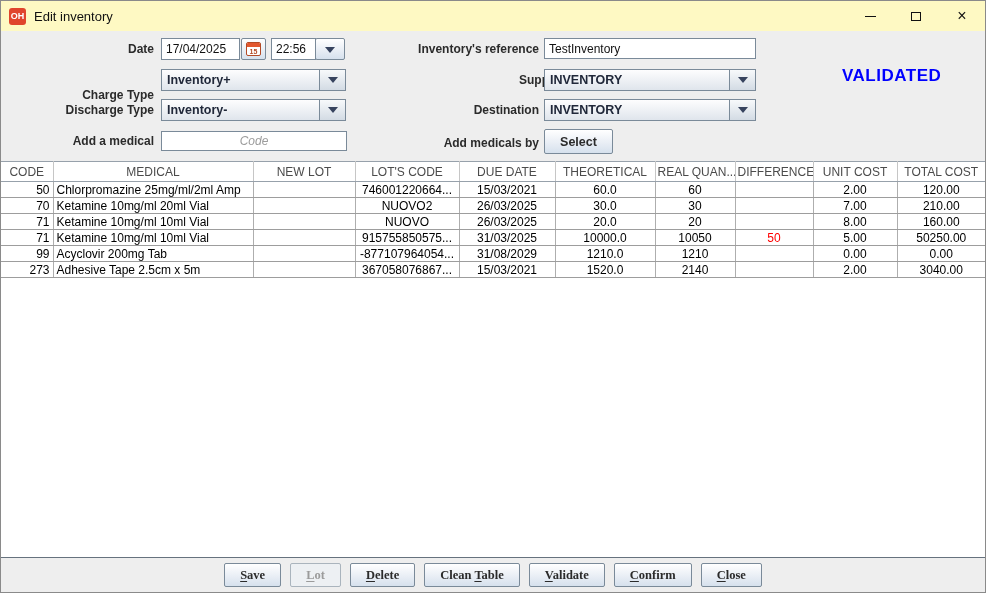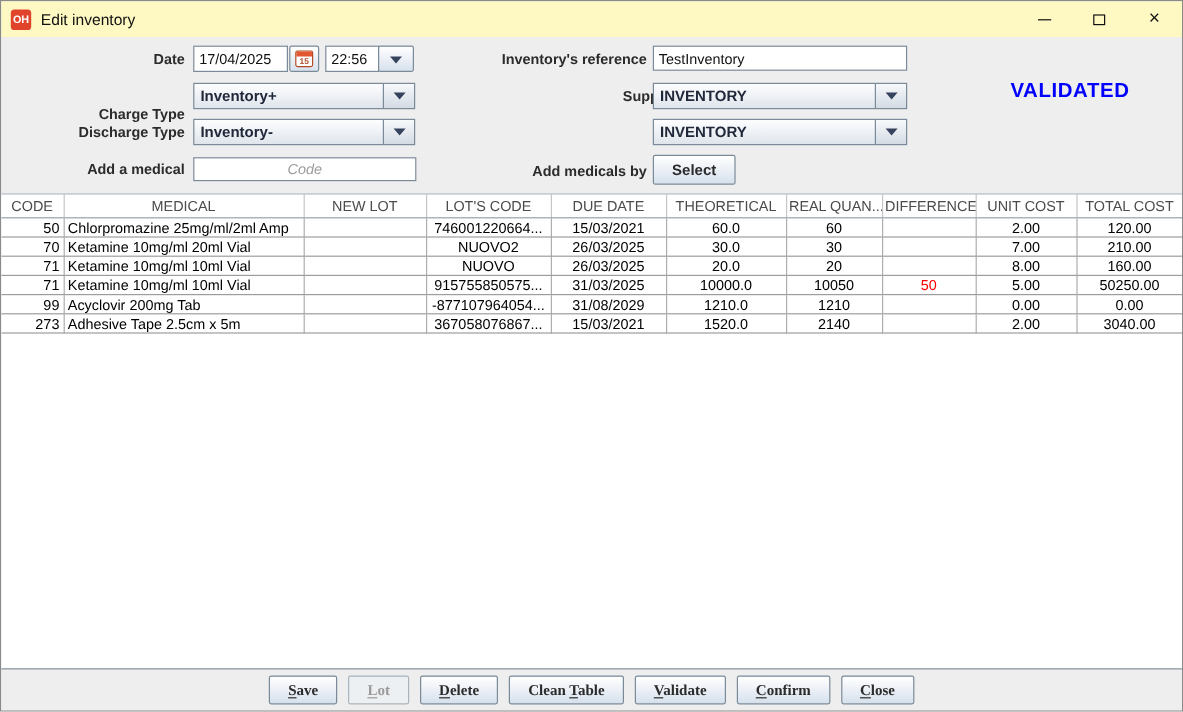--- a/index.html
+++ b/index.html
@@ -179,20 +179,21 @@
     <input class="tfield" style="left: 543px; top: 7px; width: 212px; height: 21px;" value="TestInventory">
 
     <div class="lbl lbl-r" style="top:42px;margin-left:28px;">Supplier</div>
     <div class="combo" style="left:543px; top:38px; width:212px; height:22px;">
       <span class="value">INVENTORY</span>
       <span class="arrow-btn">
           <span class="tri-down"></span>
         </span>
     </div>
 
+    <div class="lbl lbl-r" style="top:72px;">Destination</div>
     <div class="combo" style="left:543px; top:68px; width:212px; height:22px;">
       <span class="value">INVENTORY</span>
       <span class="arrow-btn">
           <span class="tri-down"></span>
         </span>
     </div>
 
     <div class="lbl lbl-r" style="top:105px;">Add medicals by</div>
     <button class="sbtn" style="position:absolute; left:543px; top:98px; width:69px; height:25px;">Select</button>
 

